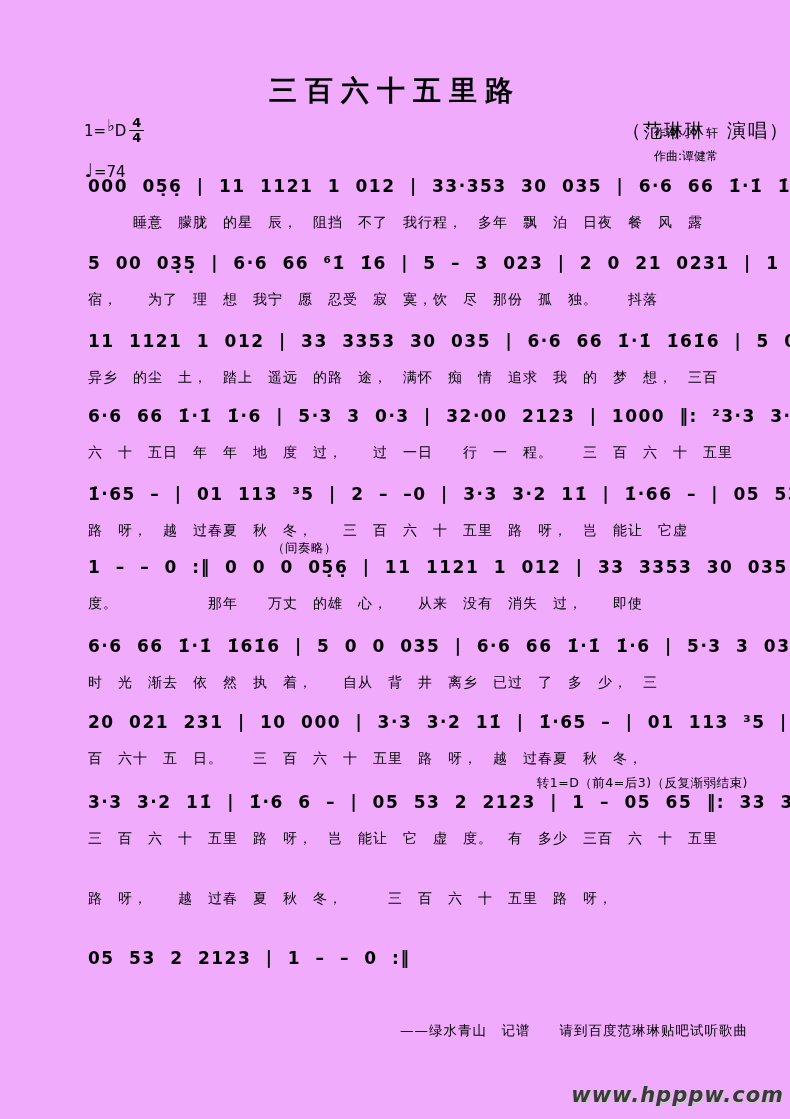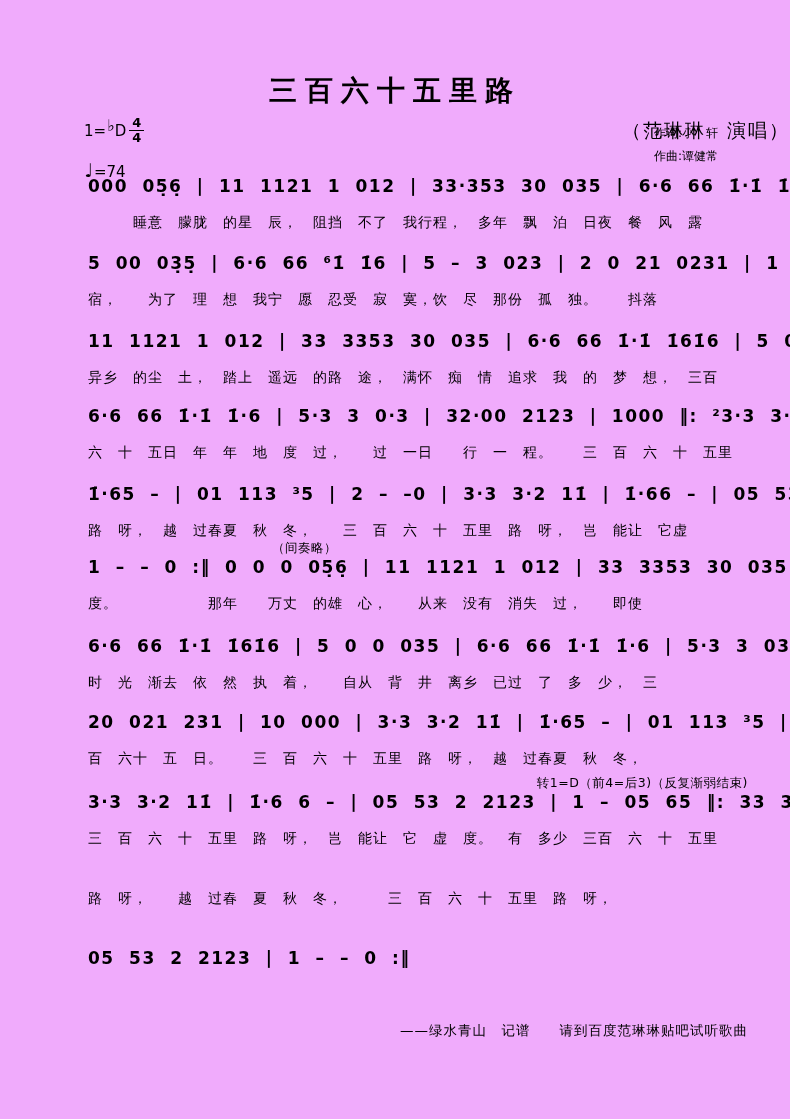--- a/index.html
+++ b/index.html
@@ -101,14 +101,15 @@
       </div>
       <div class="system" style="top: 872px;">
         <div class="lyr">路　呀，　　越　过春　夏　秋　冬，　　　三　百　六　十　五里　路　呀，</div>
       </div>
       <div class="system" style="top: 948px;">
         <div class="notes">05 53 2 2123 | 1 – – 0 :‖</div>
       </div>
     </div>
 
   <div class="credit">——绿水青山　记谱　　请到百度范琳琳贴吧试听歌曲</div>
+  <div class="watermark">www.hpppw.com</div>
 
 </div>
 
 </body></html>

